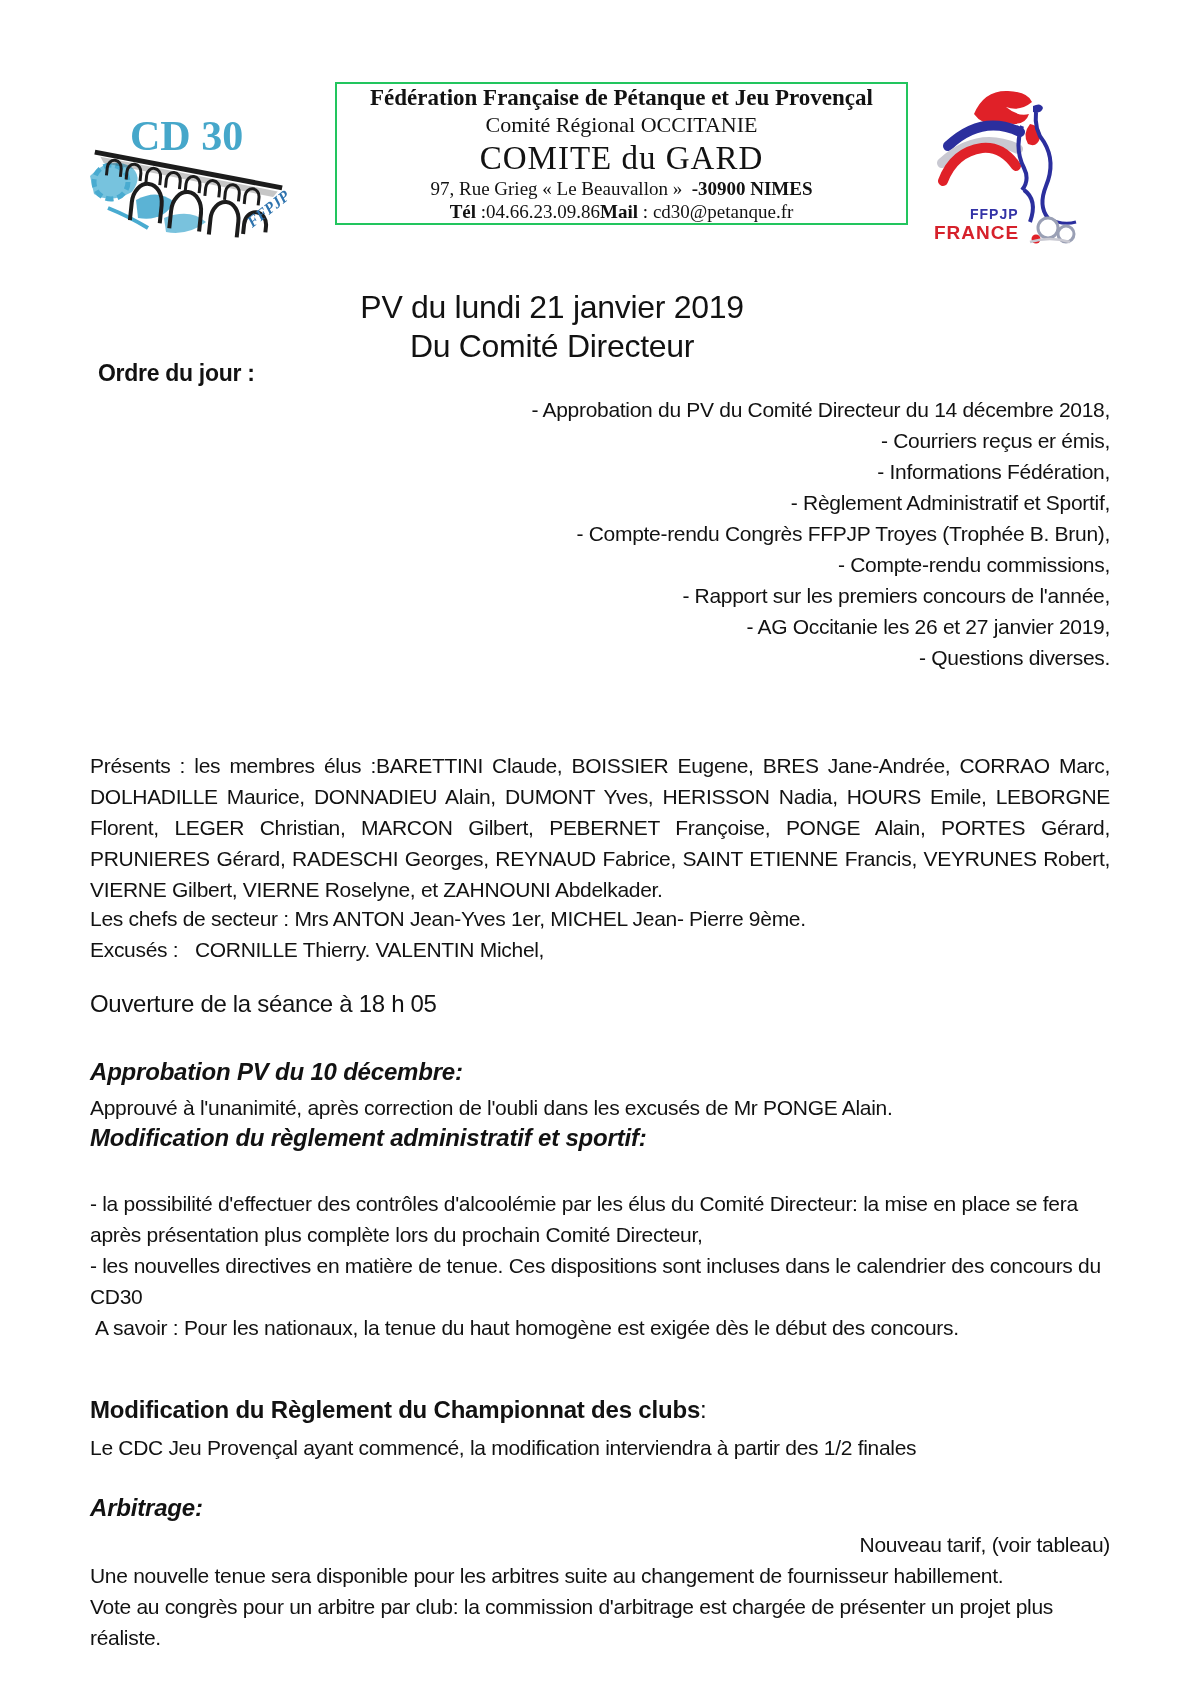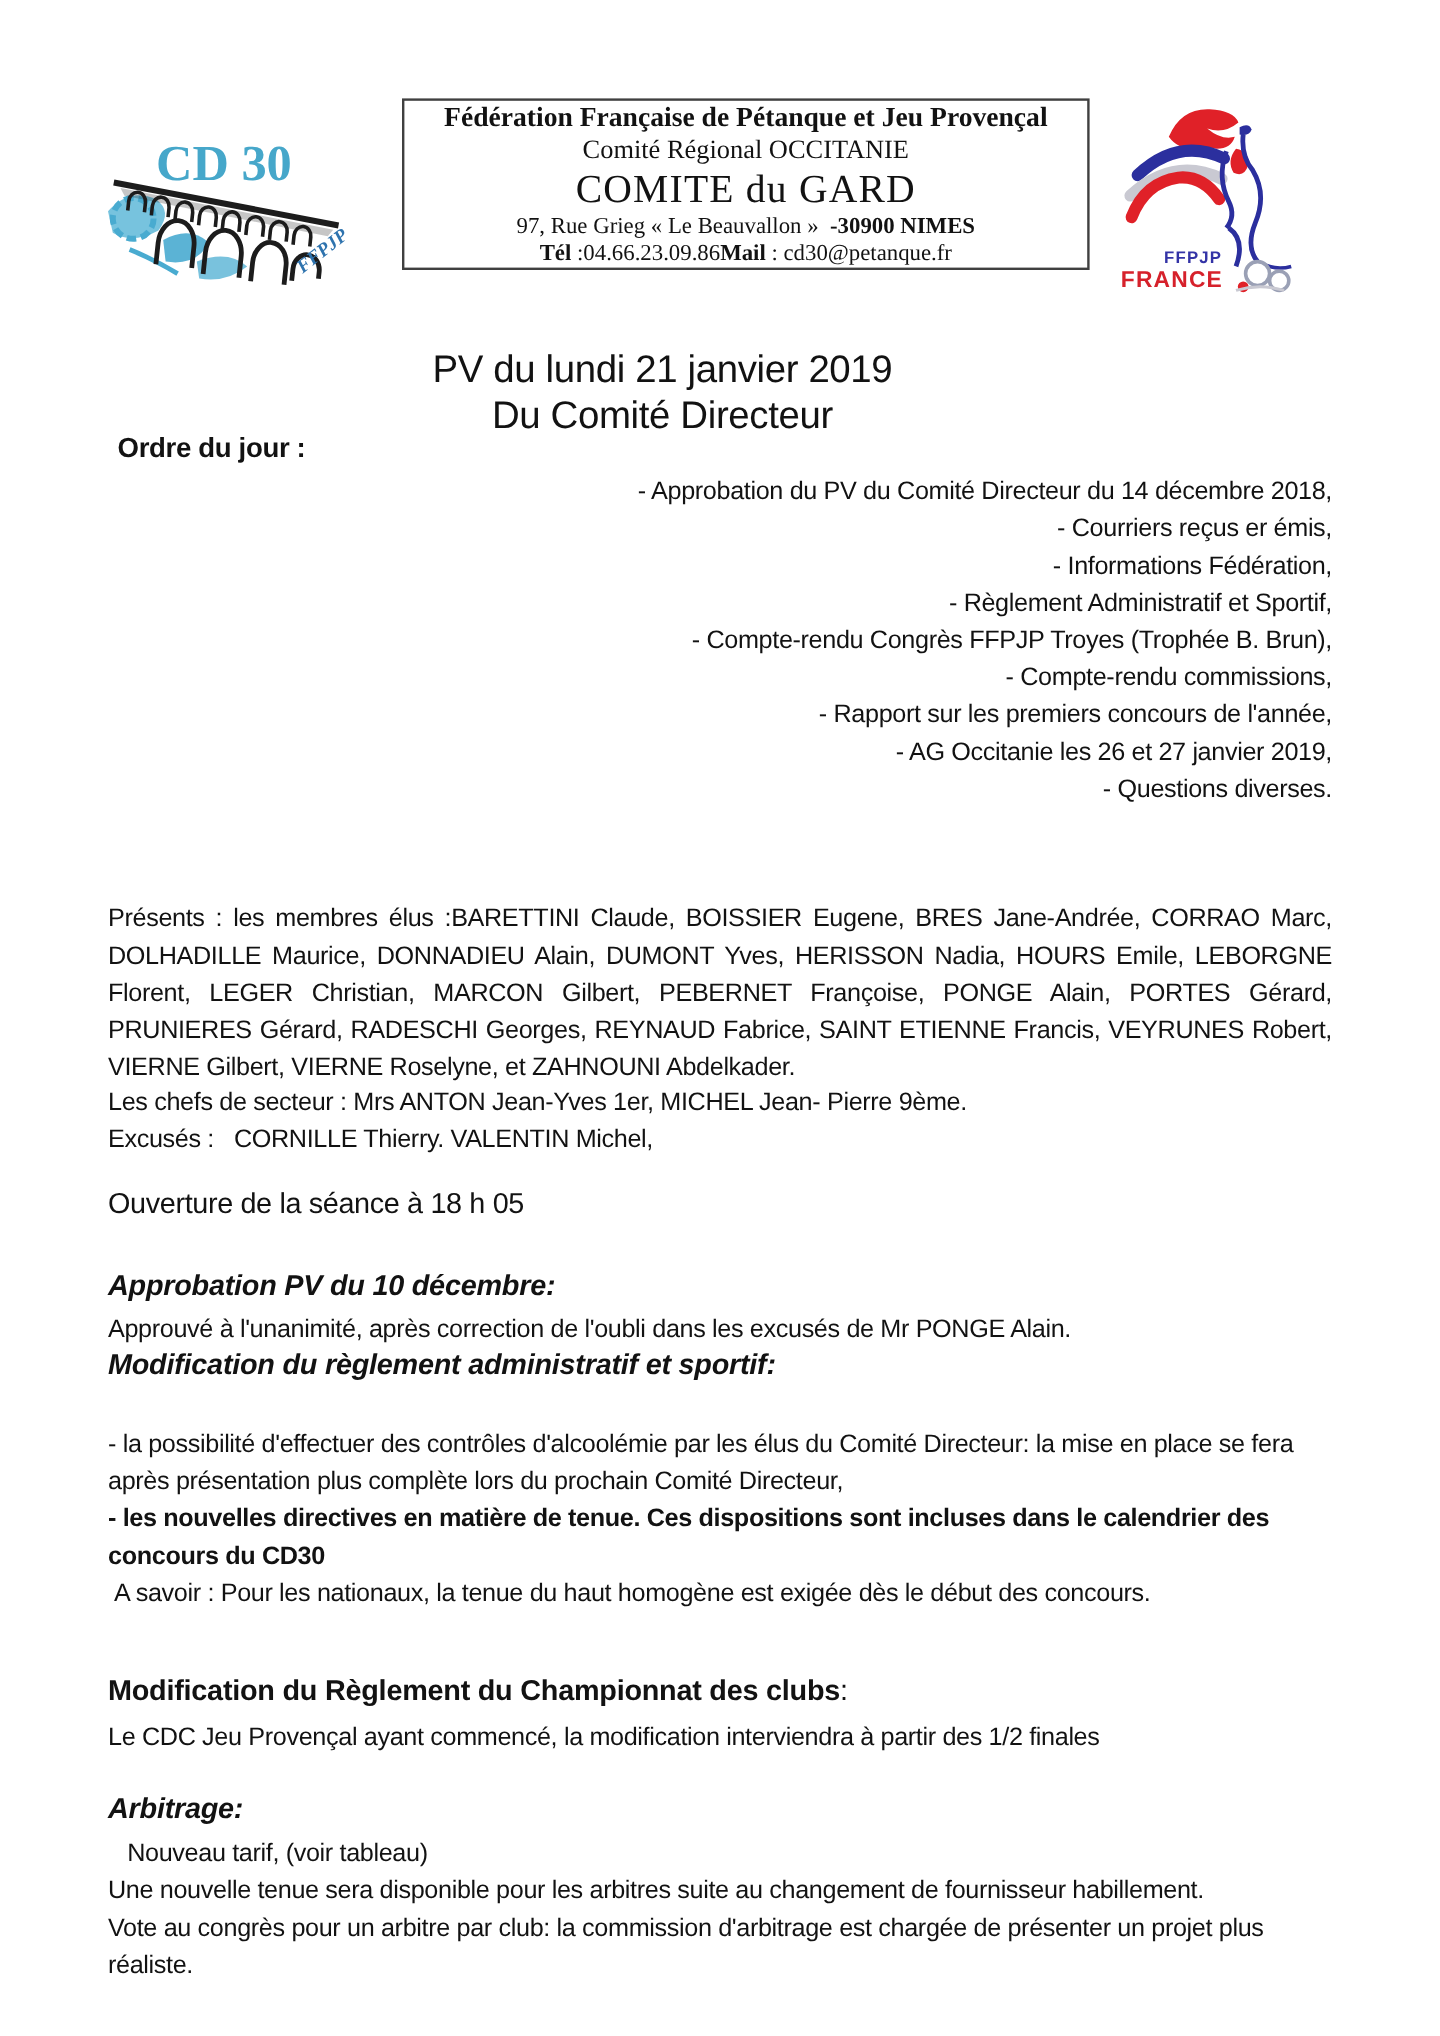--- a/index.html
+++ b/index.html
@@ -7,21 +7,21 @@
     position:relative; width:1200px; height:1697px; margin:0 auto;
     background:#ffffff; overflow:hidden;
     font-family:"Liberation Sans", sans-serif; color:#121212;
   }
   .abs { position:absolute;text-align:right; }
   .block { position:absolute; left:90px; width:1020px; }
 
   
   .hbox {
     position:absolute; left:335px; top:82px; width:573px; height:143px;
-    border:2px solid #404040; box-sizing:border-box;
+    border:2px solid #22c55e; box-sizing:border-box;
     font-family:"Liberation Serif", serif; text-align:center;
     display:flex; flex-direction:column; justify-content:center; gap:1px;
   }
   .hbox .l1 { font-weight:bold; font-size:23px; line-height:27px; }
   .hbox .l2 { font-size:22px; line-height:26px; }
   .hbox .l3 { font-size:33px; line-height:38px; letter-spacing:1px; }
   .hbox .l4 { font-size:19px; line-height:22px; white-space:pre; }
   .hbox .l5 { font-size:19px; line-height:22px; white-space:pre; }
   .hbox b { font-weight:bold; }
 
@@ -138,24 +138,24 @@
   <div class="block body-text" style="top:903px;">Les chefs de secteur : Mrs ANTON Jean-Yves 1er, MICHEL Jean- Pierre 9ème.</div>
   <div class="block body-text prewrap" style="top:934px;">Excusés :   CORNILLE Thierry. VALENTIN Michel,</div>
 
   <div class="block opening">Ouverture de la séance à 18 h 05</div>
 
   <div class="block sec-h italic" style="top:1056px;">Approbation PV du 10 décembre:</div>
   <div class="block body-text" style="top:1092px;">Approuvé à l'unanimité, après correction de l'oubli dans les excusés de Mr PONGE Alain.</div>
 
   <div class="block sec-h italic" style="top:1122px;">Modification du règlement administratif et sportif:</div>
   <div class="block body-text" style="top:1188px;">- la possibilité d'effectuer des contrôles d'alcoolémie par les élus du Comité Directeur: la mise en place se fera après présentation plus complète lors du prochain Comité Directeur,</div>
-  <div class="block body-text" style="top:1250px;font-weight:bold;">- les nouvelles directives en matière de tenue. Ces dispositions sont incluses dans le calendrier des concours du CD30</div>
+  <div class="block body-text" style="top:1250px;">- les nouvelles directives en matière de tenue. Ces dispositions sont incluses dans le calendrier des concours du CD30</div>
   <div class="block body-text pad1" style="top:1312px;">A savoir : Pour les nationaux, la tenue du haut homogène est exigée dès le début des concours.</div>
 
   <div class="block sec-h" style="top:1394px;"><span>Modification du Règlement du Championnat des clubs</span><span class="colon">:</span></div>
   <div class="block body-text" style="top:1432px;">Le CDC Jeu Provençal ayant commencé, la modification interviendra à partir des 1/2 finales</div>
 
   <div class="block sec-h italic" style="top:1492px;">Arbitrage:</div>
-  <div class="block body-text pad3" style="top:1529px;">Nouveau tarif, (voir tableau)</div>
+  <div class="block body-text pad3" style="top:1529px;text-align:right;">Nouveau tarif, (voir tableau)</div>
   <div class="block body-text" style="top:1560px;">Une nouvelle tenue sera disponible pour les arbitres suite au changement de fournisseur habillement.</div>
   <div class="block body-text" style="top:1591px;">Vote au congrès pour un arbitre par club: la commission d'arbitrage est chargée de présenter un projet plus réaliste.</div>
 
 </div>
 
 </body></html>

